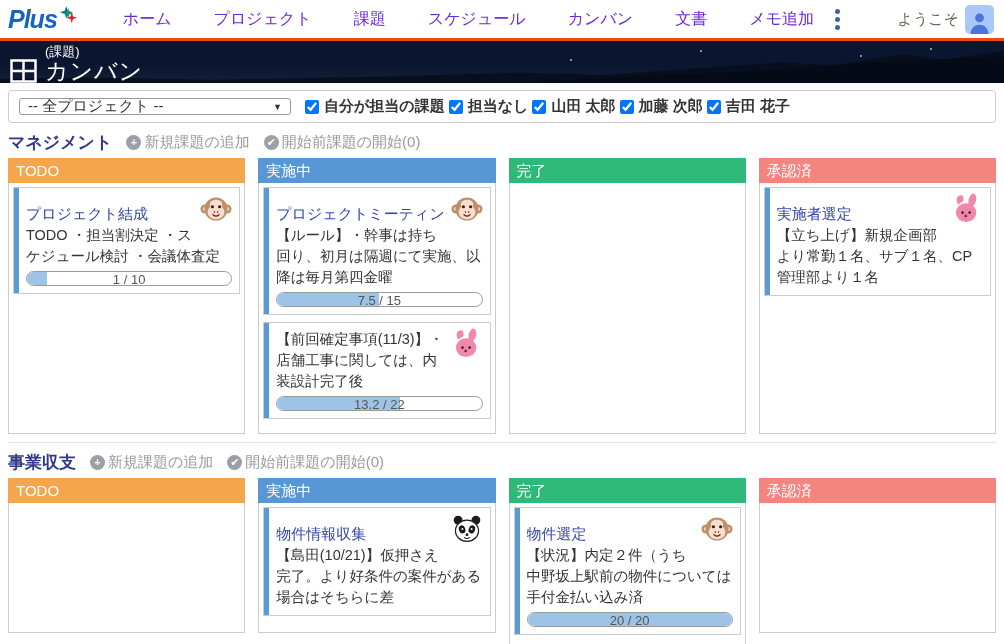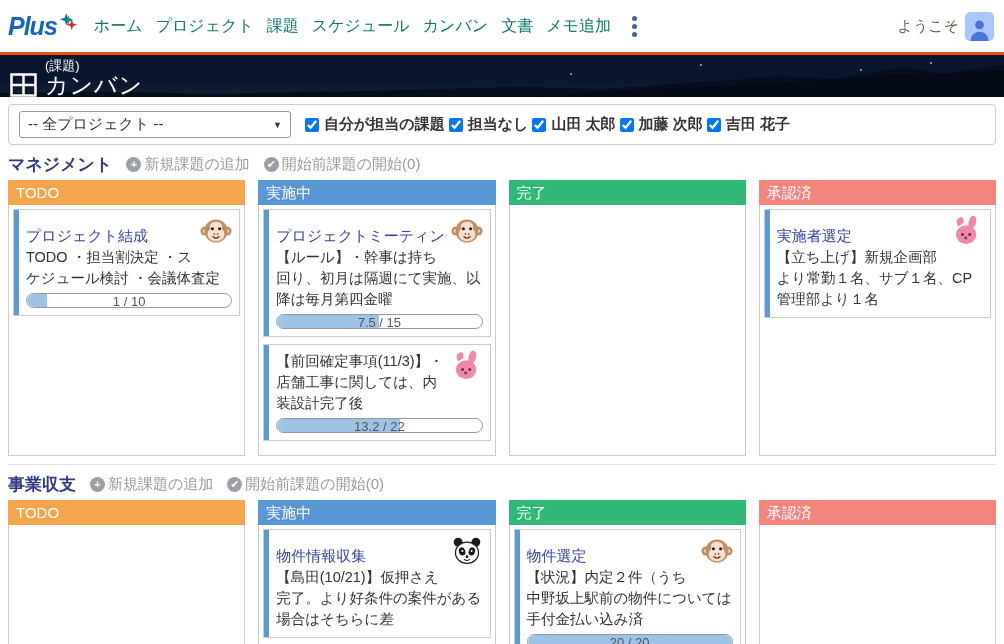--- a/index.html
+++ b/index.html
@@ -1,45 +1,45 @@
 <!DOCTYPE html>
 <html lang="ja"><head>
 <meta charset="utf-8">
 <style>
   * { margin:0; padding:0; box-sizing:border-box; }
   html,body { width:1004px; background:#fff; font-family:"Liberation Sans","DejaVu Sans",sans-serif; color:#333; }
 
   
-  .topnav { display:flex; align-items:center; height:52px; padding:0 10px 0 8px; background:#fff; }
+  .topnav { display:flex; align-items:center; height:38px; padding:0 10px 0 8px; background:#fff; }
   .logo { display:flex; align-items:flex-start; margin-right:14px; cursor:pointer; }
   .logo-text { font-size:25px; font-weight:bold; font-style:italic; color:#1464C0; letter-spacing:-1px; line-height:30px; }
   .logo-stars { width:22px; height:22px; margin-left:1px; margin-top:1px; }
   .nav-links { display:flex; align-items:center; gap:13px; }
-  .nav-link { font-size:16px; color:#0f766e; text-decoration:none; white-space:nowrap; cursor:pointer; }
+  .nav-link { font-size:16px; color:#6d28d9; text-decoration:none; white-space:nowrap; cursor:pointer;margin-left:29px; }
   .kebab { display:flex; flex-direction:column; gap:3px; margin-left:16px; padding:3px 5px; cursor:pointer; }
   .kebab i { width:5px; height:5px; border-radius:50%; background:#3F5FA8; }
   .nav-right { margin-left:auto; display:flex; align-items:center; gap:6px; }
   .welcome { font-size:15px; color:#6B5D49; }
   .avatar { width:29px; height:29px; border-radius:5px; background:#A9C7FA; display:flex; align-items:flex-end; justify-content:center; overflow:hidden; cursor:pointer; }
 
   
   .banner { position:relative; height:45px; border-top:3px solid #EE4D0F;
     background:linear-gradient(180deg,#0B1631 0%,#0A1530 55%,#122036 100%); overflow:hidden; }
   .banner svg.mountains { position:absolute; left:0; bottom:0; width:100%; height:100%; }
   .banner .star { position:absolute; background:#cfe0ff; border-radius:50%; opacity:.8; }
   .banner-content { position:absolute; left:10px; top:4px; display:flex; align-items:center; gap:8px; z-index:2; }
   .grid-icon { margin-top:12px; }
   .banner-text { display:flex; flex-direction:column; line-height:1.1; }
   .banner-sub { color:#fff; font-size:13px; }
   .banner-title { color:#fff; font-size:23px; letter-spacing:1px; }
 
   
   .filterbar { margin:7px 8px 0 8px; border:1px solid #ccc; border-radius:4px; padding:6px 10px;
     display:flex; align-items:center; gap:14px; background:#fff; }
-  .select-box { width:272px; height:27px; border:1px solid #999; border-radius:3px; background:#fff;
+  .select-box { width:272px; height:17px; border:1px solid #999; border-radius:3px; background:#fff;
     display:flex; align-items:center; justify-content:space-between; padding:4px 8px; font-size:15px; color:#333; cursor:pointer; }
   .select-arrow { font-size:9px; color:#333; }
   .checks { display:flex; align-items:center; gap:4px; }
   .cb { display:flex; align-items:center; gap:5px; font-size:15px; font-weight:bold; color:#333; cursor:pointer; white-space:nowrap; }
   .cb input { width:14px; height:14px; cursor:pointer; }
 
   
   .board { padding:0 8px; }
   .section-head { display:flex; align-items:center; gap:14px; margin:8px 0 4px 0; }
   .section-title { font-size:17px; font-weight:bold; color:#323A86; text-decoration:none; cursor:pointer; }

